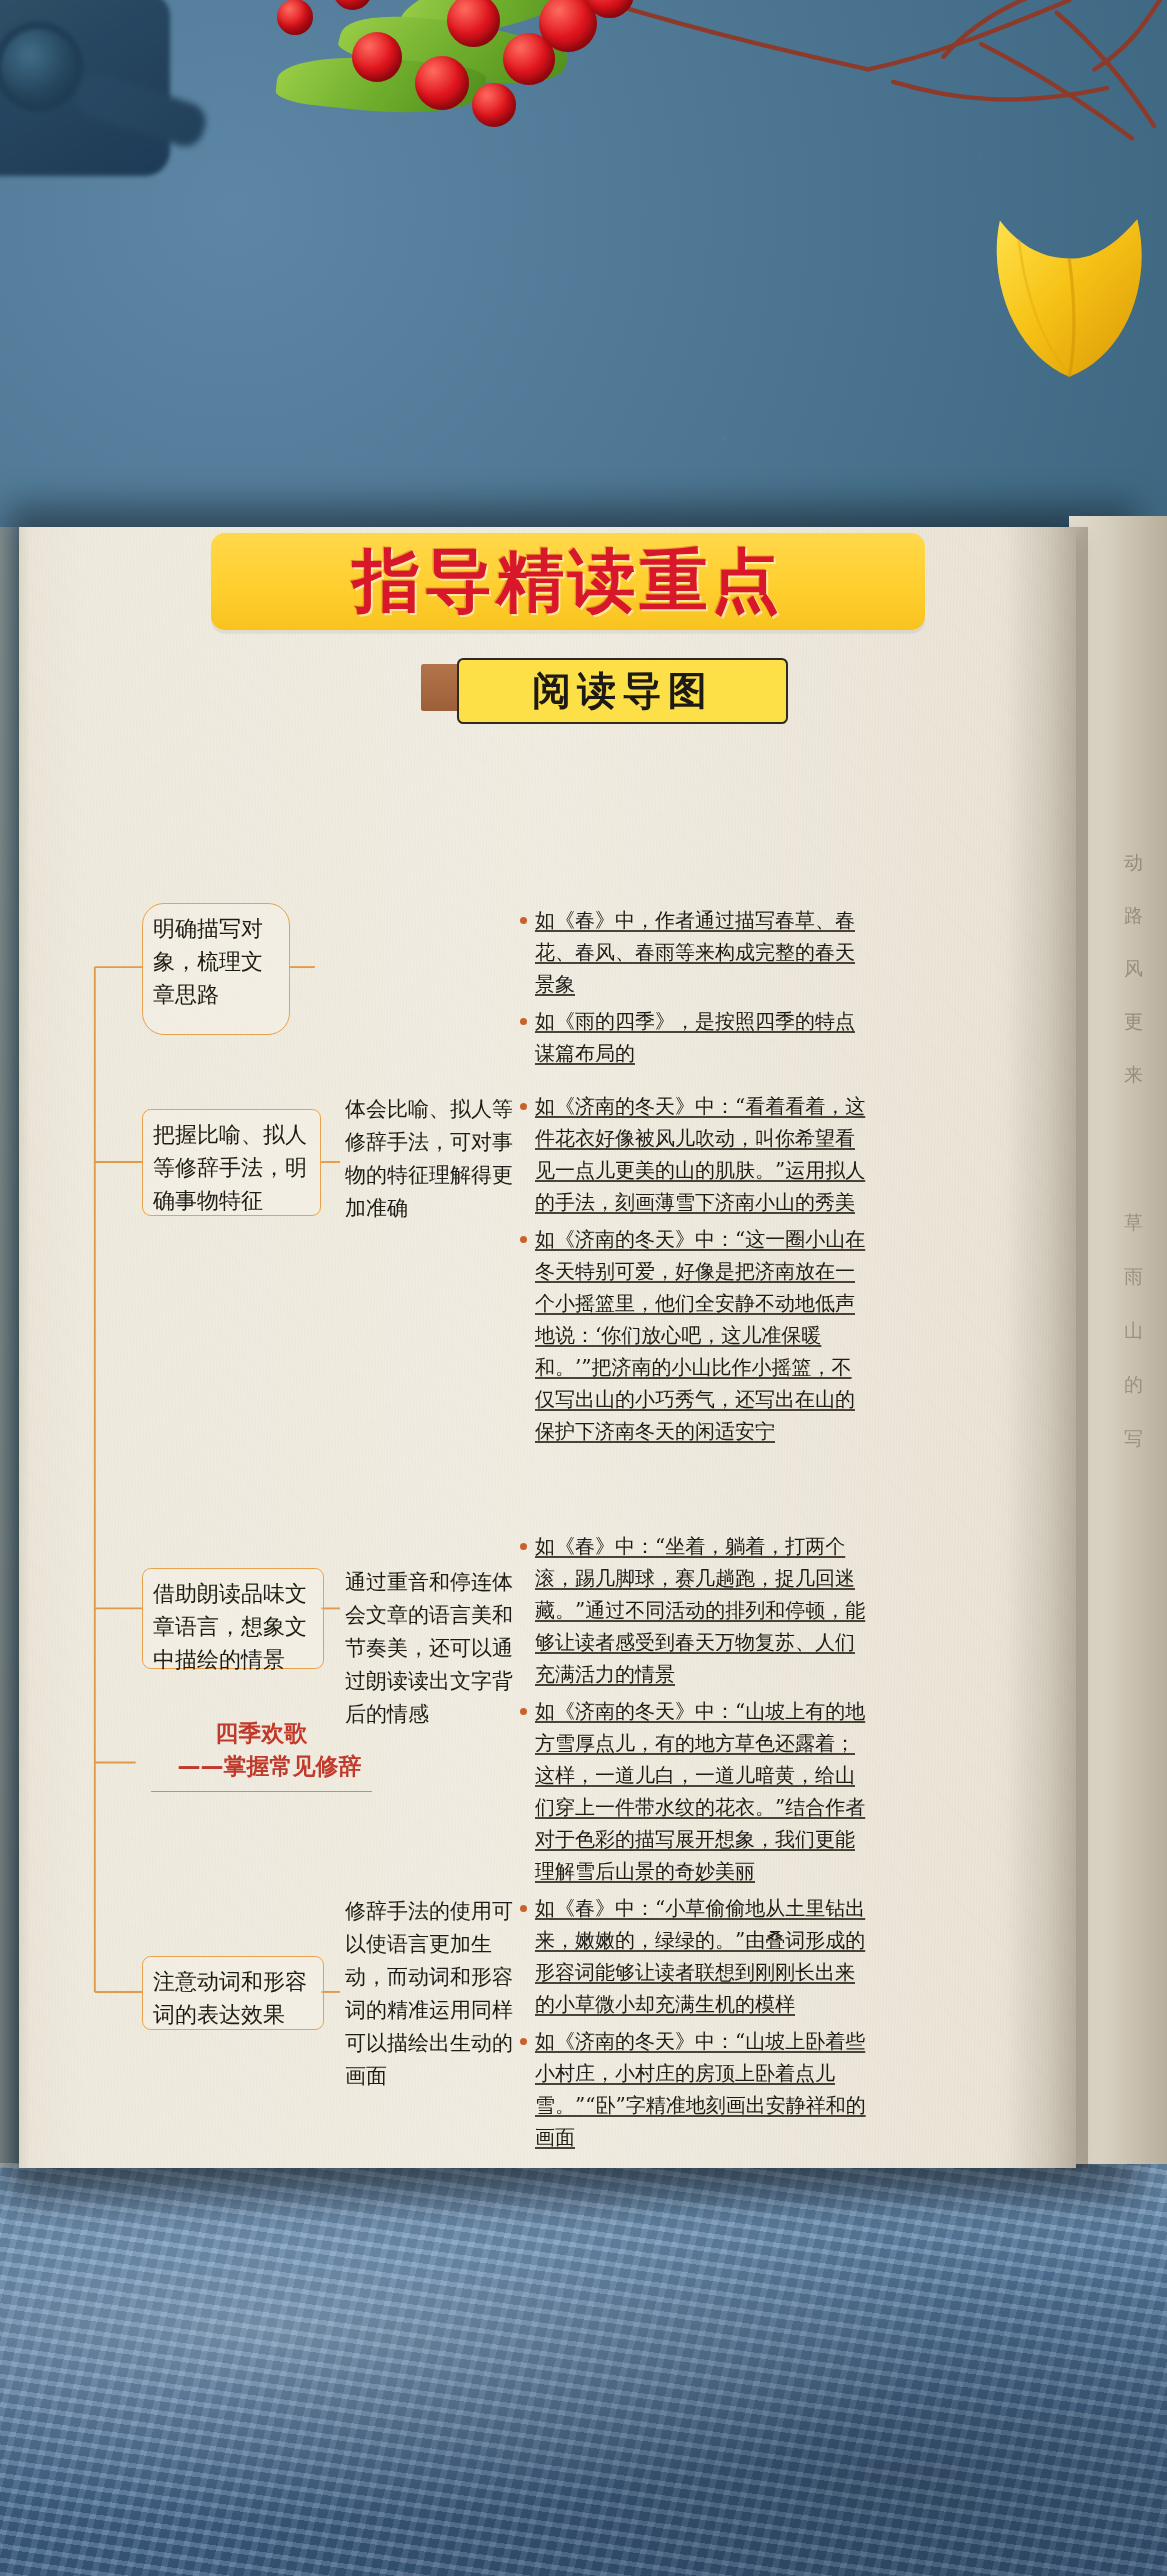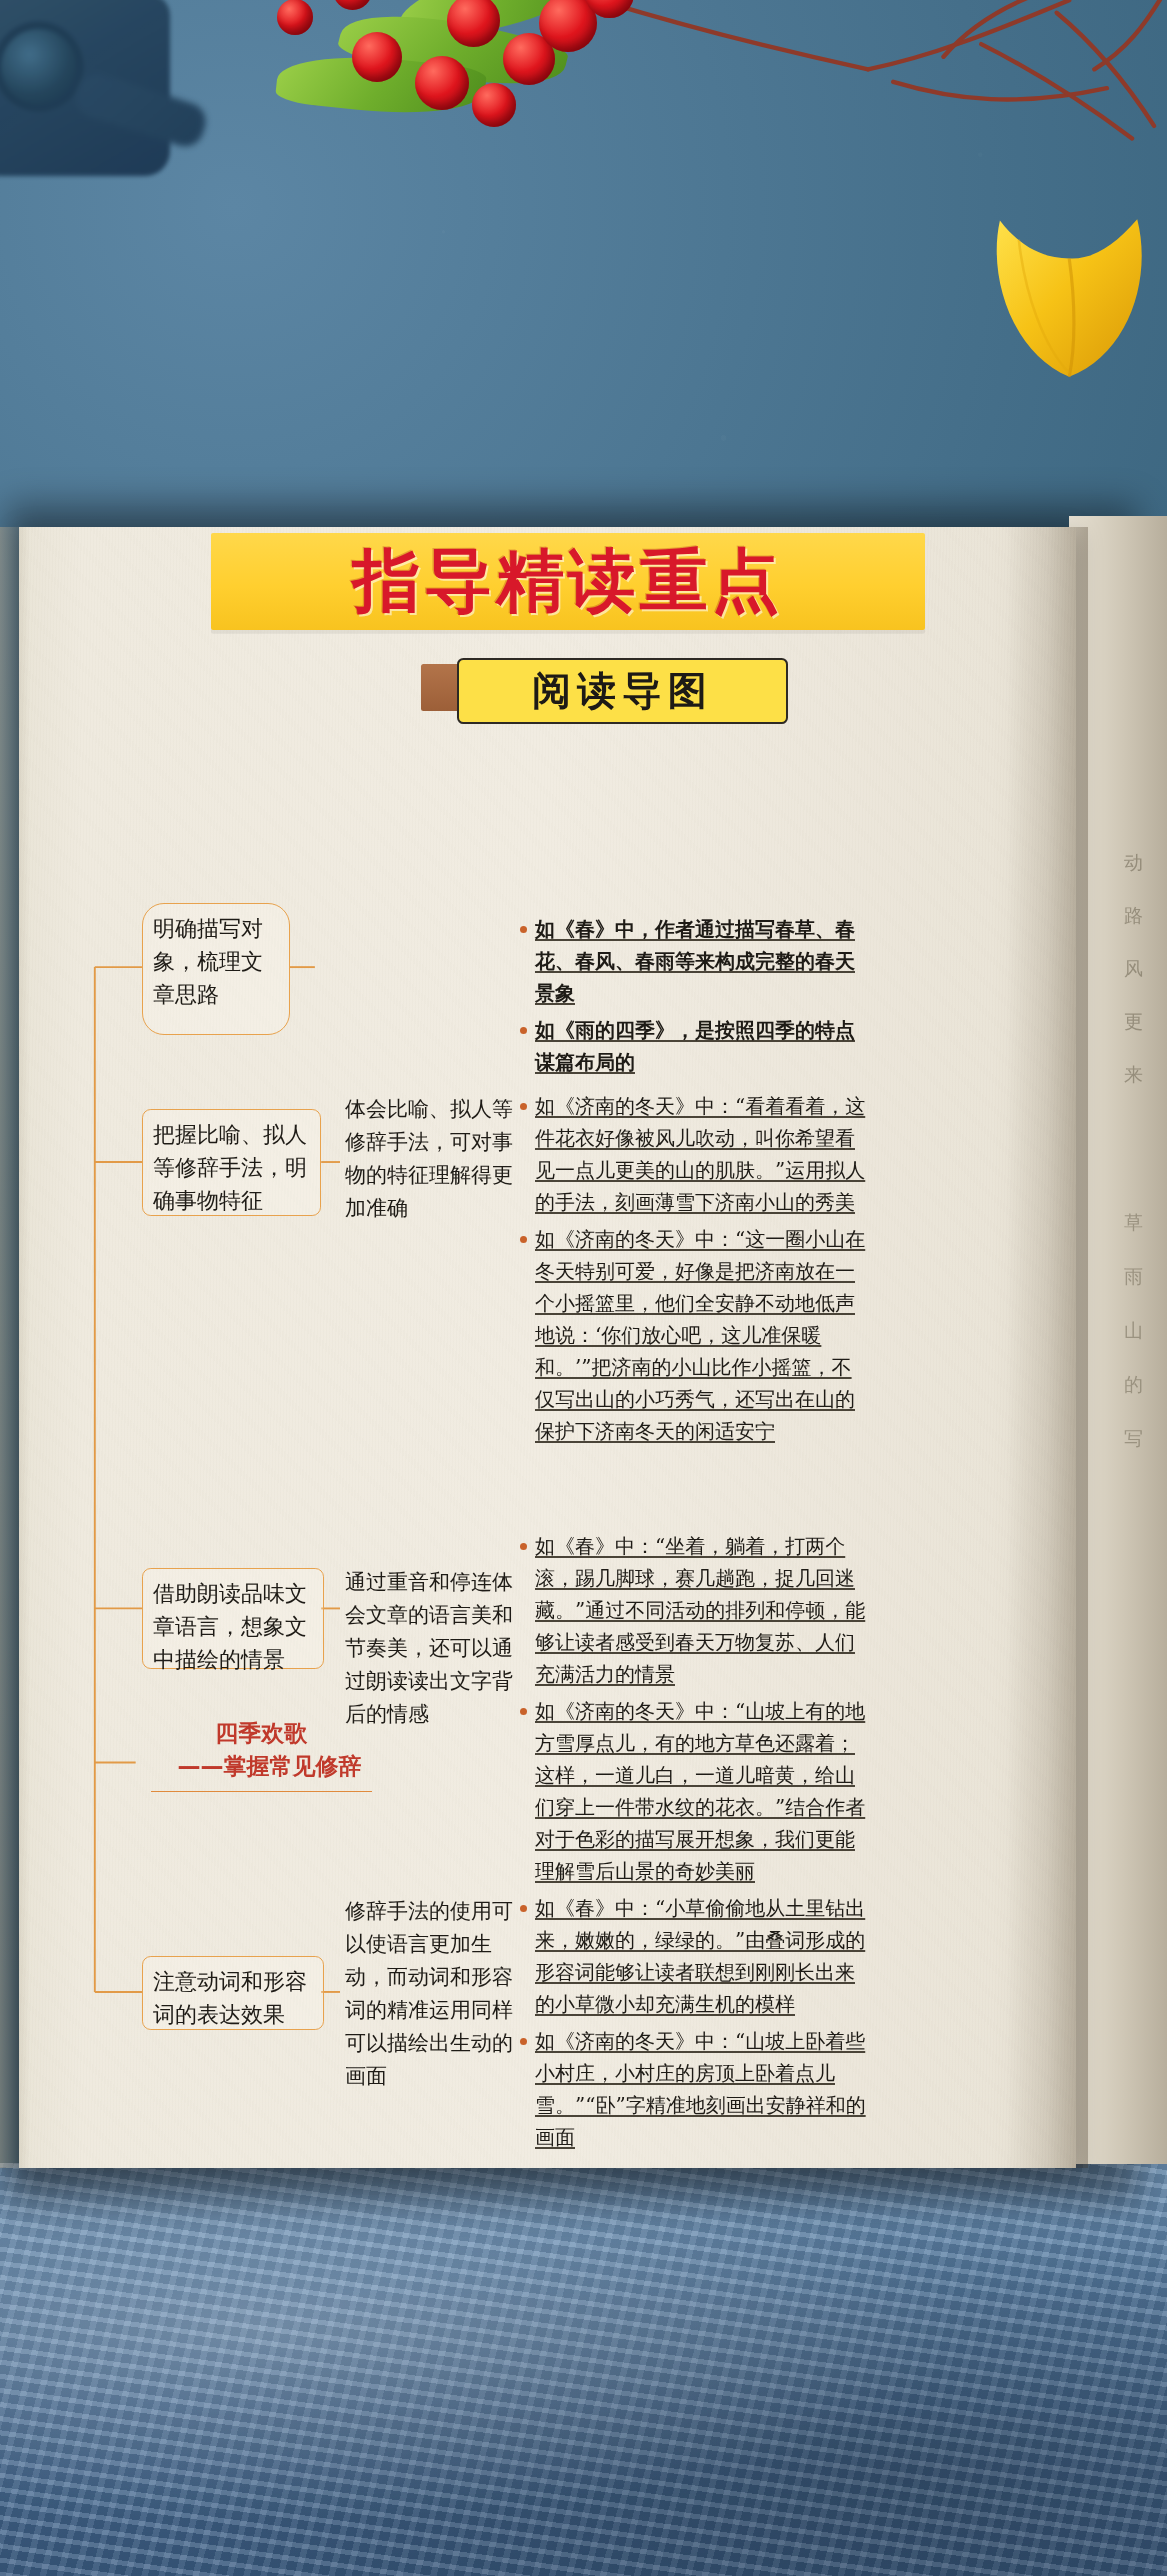--- a/index.html
+++ b/index.html
@@ -179,21 +179,21 @@
     font-family: "DejaVu Sans", "Liberation Sans", sans-serif;
     text-align: center;
   }
 
   
   .title-banner {
     position: absolute;
     left: 211px; top: 533px;
     width: 714px; height: 97px;
     background: linear-gradient(180deg, #ffd84a 0%, #ffcf2f 55%, #f8c31f 100%);
-    border-radius: 2px;
+    border-radius: 14px;
     box-shadow: 0 3.8px 0 rgba(0,0,0,.06);
   }
   .title-text {
     position: absolute;
     left: 0; top: 0;
     width: 100%; height: 100%;
     display: flex; align-items: center; justify-content: center;
     font-family: "DejaVu Sans", "Liberation Sans", sans-serif;
     font-weight: 700;
     font-size: 68px;
@@ -417,21 +417,21 @@
     </svg>
 
     <div class="root-node">
       <span>四季欢歌</span>
       <span class="line2">——掌握常见修辞</span>
     </div>
 
     <div class="l1-node" style="left:123px; top:376px; width:148px; height:132px;border-radius:22px;">
       <span>明确描写对象，梳理文章思路</span>
     </div>
-    <div class="l3-block" style="left:497px; top:386px;font-weight:bold;">
+    <div class="l3-block" style="left:497px; top:377px;">
       <div class="l3-item">
         <span class="bullet"></span>
         <span class="txt u">如《春》中，作者通过描写春草、春花、春风、春雨等来构成完整的春天景象</span>
       </div>
       <div class="l3-item">
         <span class="bullet"></span>
         <span class="txt u">如《雨的四季》，是按照四季的特点谋篇布局的</span>
       </div>
     </div>
 

